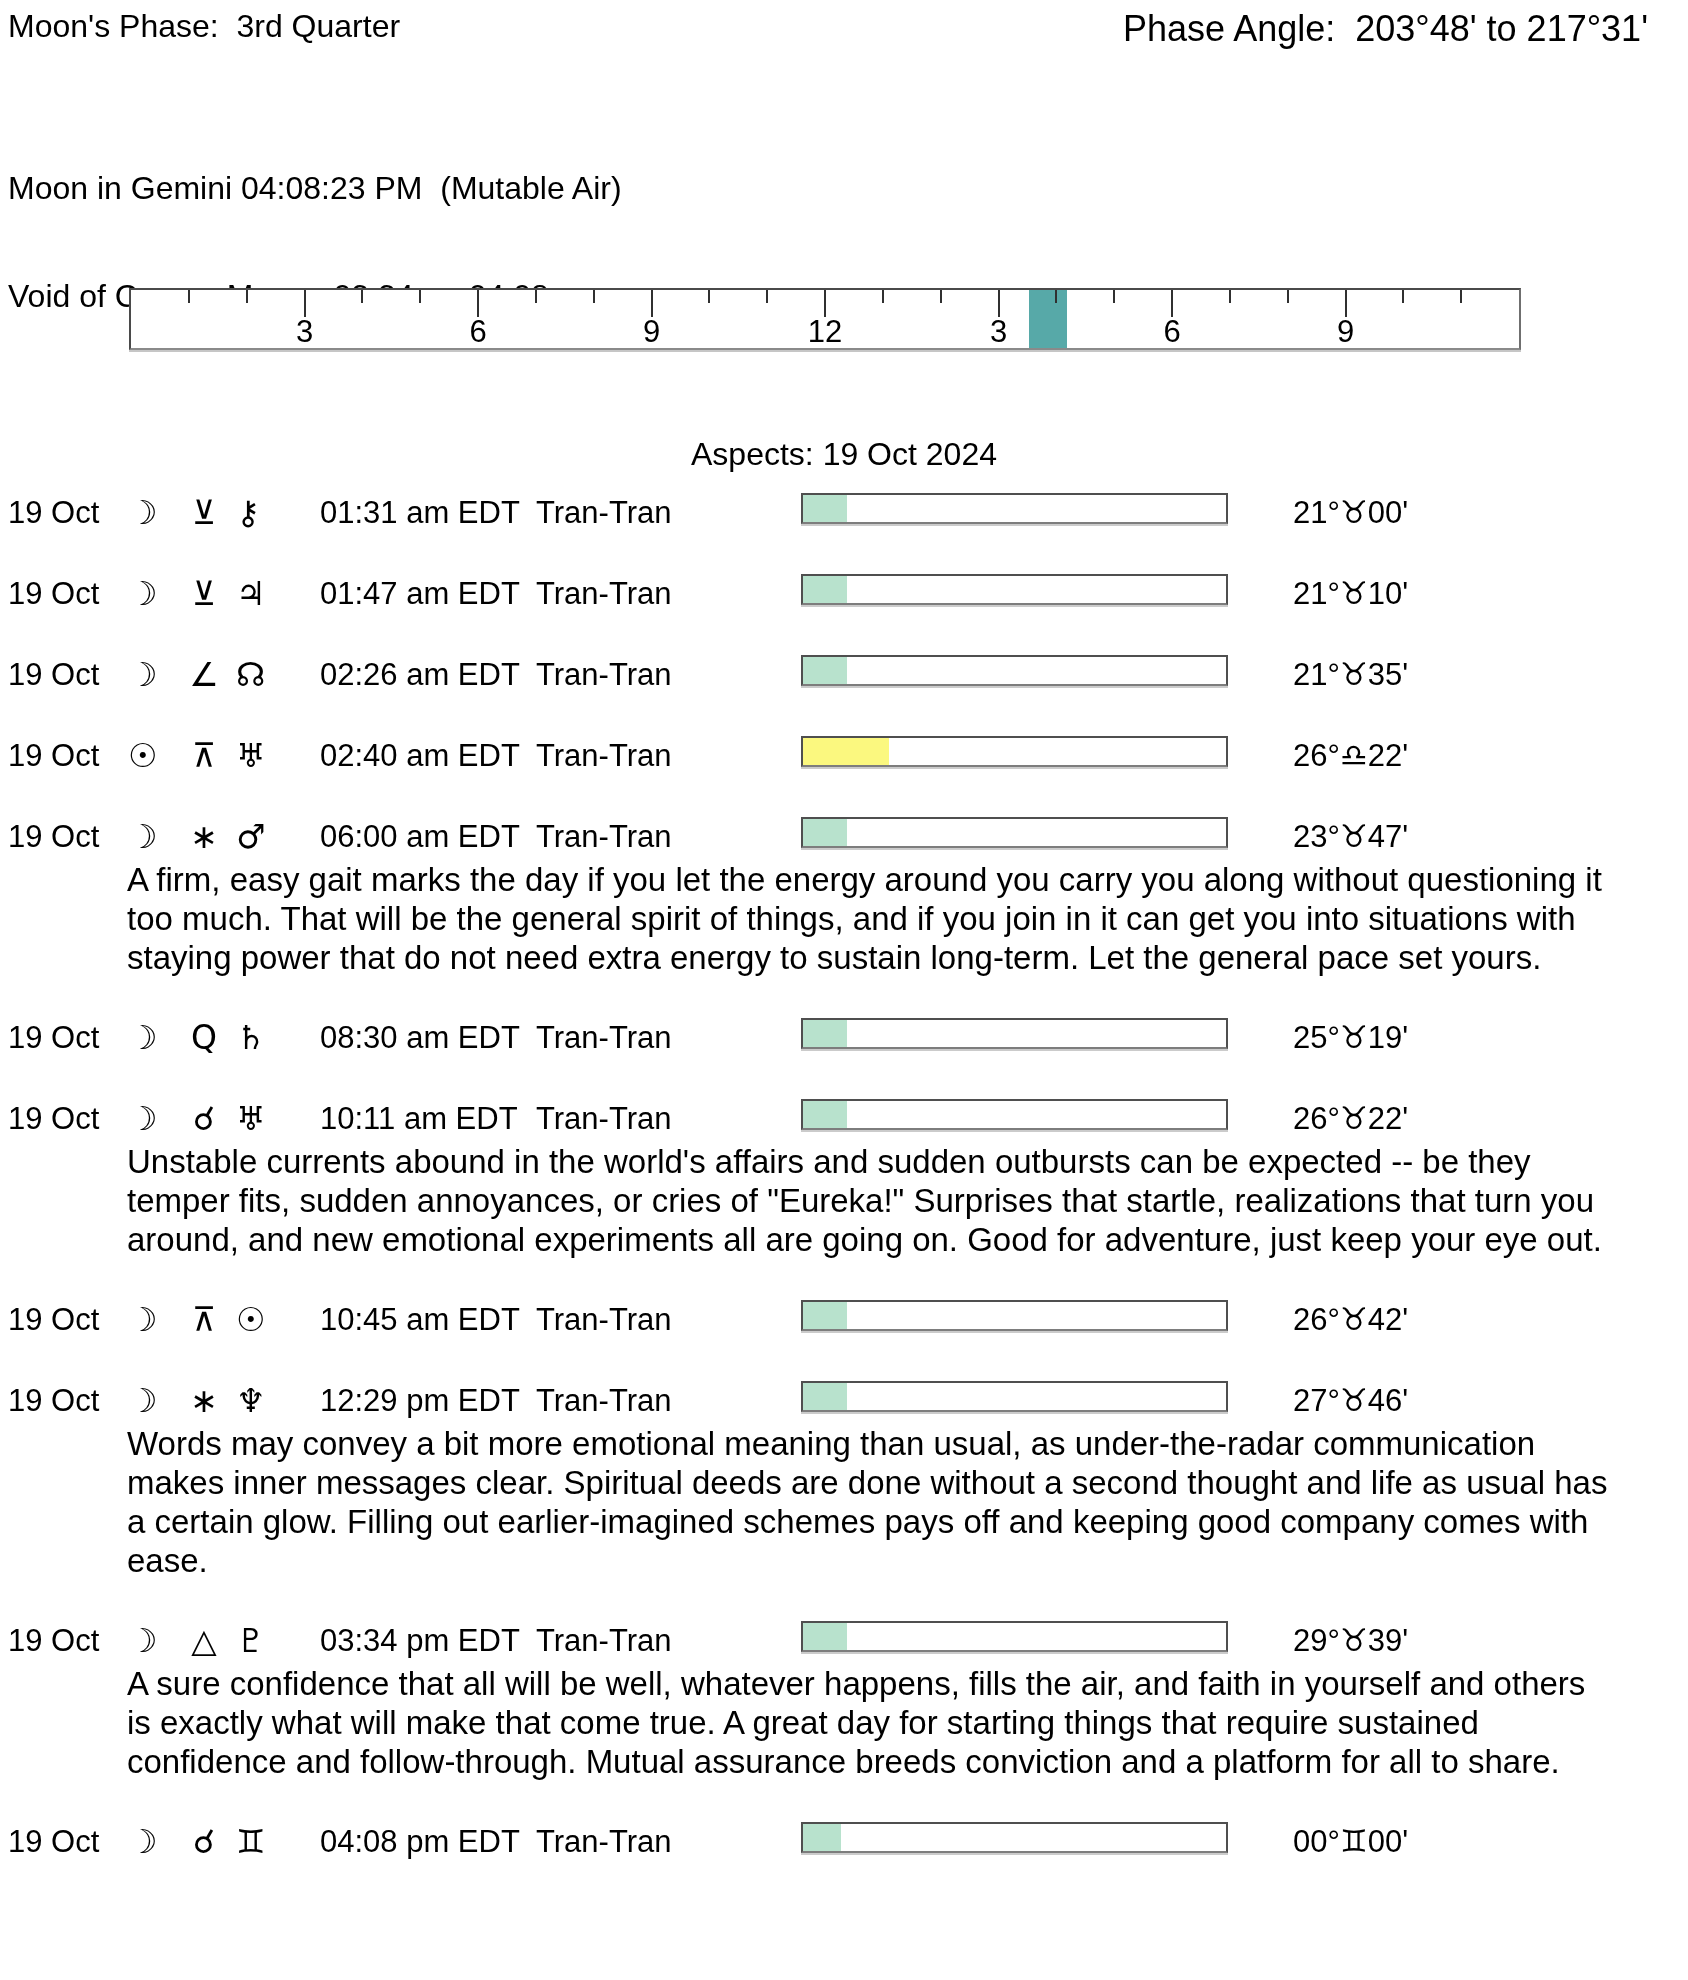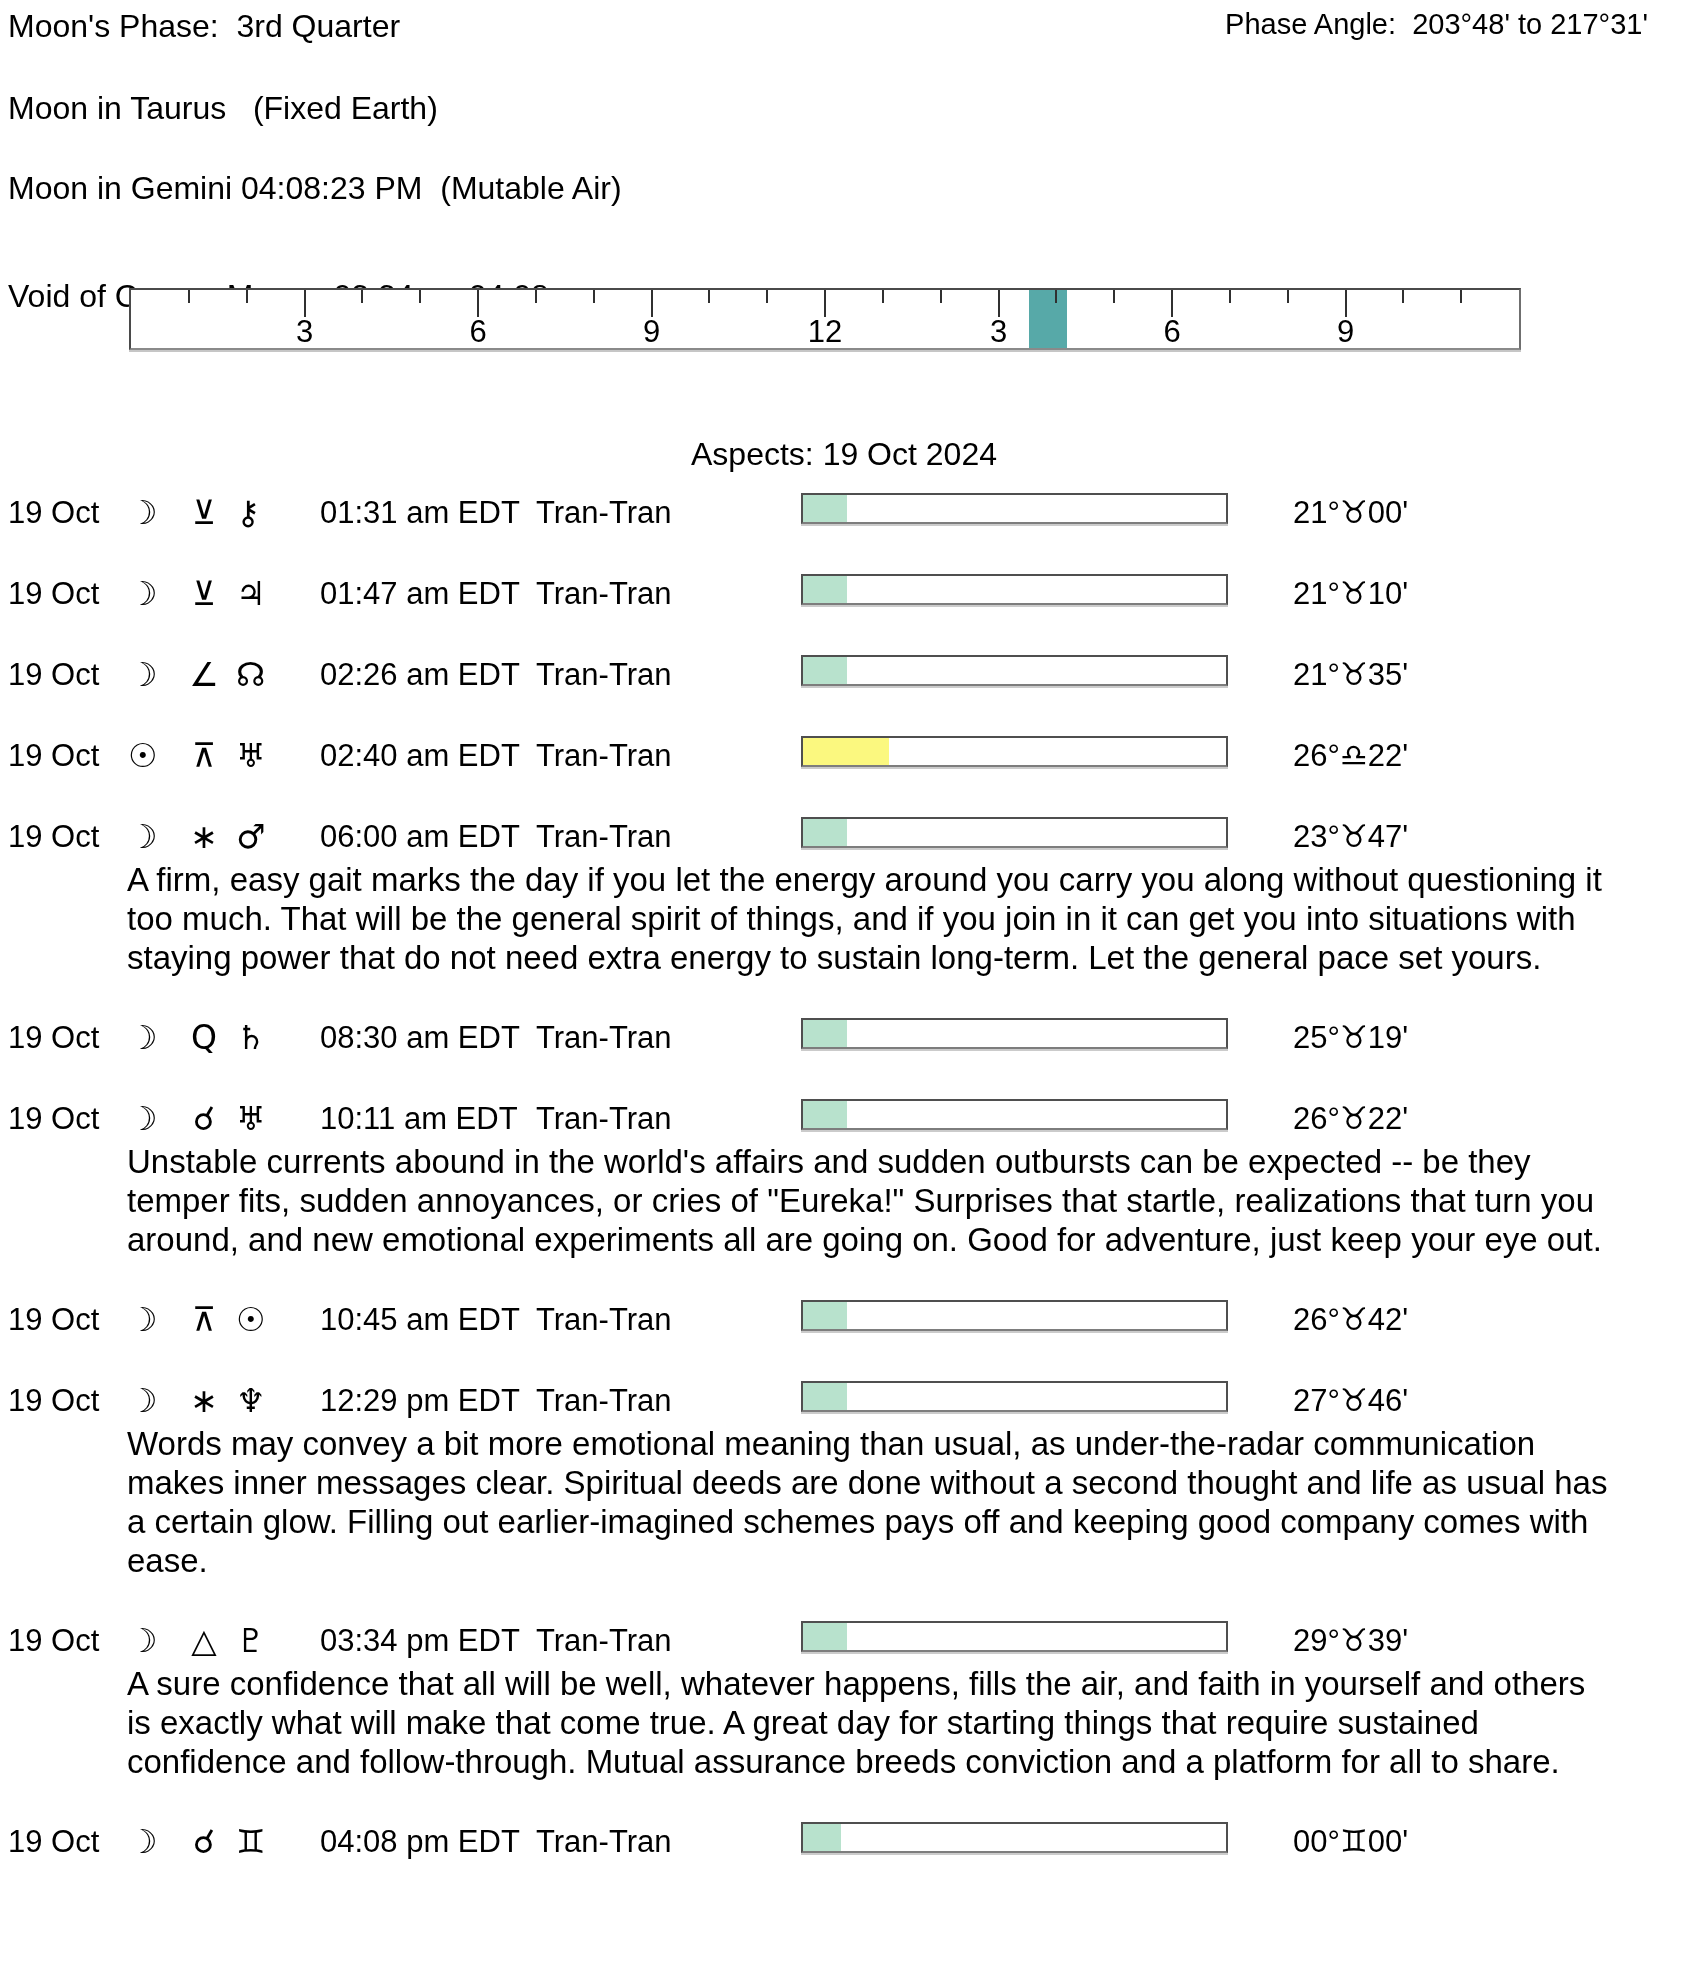--- a/index.html
+++ b/index.html
@@ -1,21 +1,21 @@
 <!DOCTYPE html>
 <html><head>
 <meta charset="utf-8">
 <style>
   html,body{margin:0;padding:0;background:#fff;}
   #page{position:relative;width:1688px;height:1980px;background:#fff;overflow:hidden;
         font-family:"Liberation Sans","DejaVu Sans",sans-serif;color:#000;}
 
   .hdr{position:absolute;font-size:32px;white-space:pre;}
   #moons-phase{left:8px;top:8px;}
-  #phase-angle{right:40px;top:8px;font-size:29px;}
+  #phase-angle{right:40px;top:8px;font-size:36px;}
   #moon-in-1{left:8px;top:90px;}
   #moon-in-2{left:8px;top:170px;}
   #voc-line{left:8px;top:250px;margin-top:28px;}
 
   #ruler{position:absolute;left:129px;top:288px;width:1392px;height:62px;box-sizing:border-box;
          border:2px solid #4a4a4a;border-bottom-color:#8a8a8a;border-right-color:#6f6f6f;
          box-shadow:0 2px 0 rgba(160,160,160,.6);background:#fff;}
   .tick{position:absolute;top:0;width:2px;background:#303030;transform:translateX(-50%);}
   .tick.minor{height:13px;}
   .tick.major{height:27px;}
@@ -39,21 +39,20 @@
   .fill{display:block;height:100%;width:0;}
   .arow .val{position:absolute;left:1293px;}
   .note{margin:-41px 0 44px 127px;width:1490px;font-size:33px;line-height:39px;}
 </style>
 </head>
 <body>
 
 <div id="page">
   <div class="hdr" id="moons-phase">Moon's Phase:  3rd Quarter</div>
   <div class="hdr" id="phase-angle">Phase Angle:  203°48' to 217°31'</div>
-  <div class="hdr" id="moon-in-1">Moon in Taurus   (Fixed Earth)</div>
   <div class="hdr" id="moon-in-2">Moon in Gemini 04:08:23 PM  (Mutable Air)</div>
   <div class="hdr" id="voc-line">Void of Course Moon:  03:34p -  04:08p</div>
 
   <div id="ruler">
     <span id="voc-marker" style="left: calc(64.8625% - 2px); width: calc(2.38333% + 5px); background: rgb(87, 169, 168);"></span>
   <span class="tick minor" style="left: 4.16667%;"></span>
       <span class="tick minor" style="left: 8.33333%;"></span>
       <span class="tick major" style="left: 12.5%;"></span>
       <span class="tick minor" style="left: 16.6667%;"></span>
       <span class="tick minor" style="left: 20.8333%;"></span>

